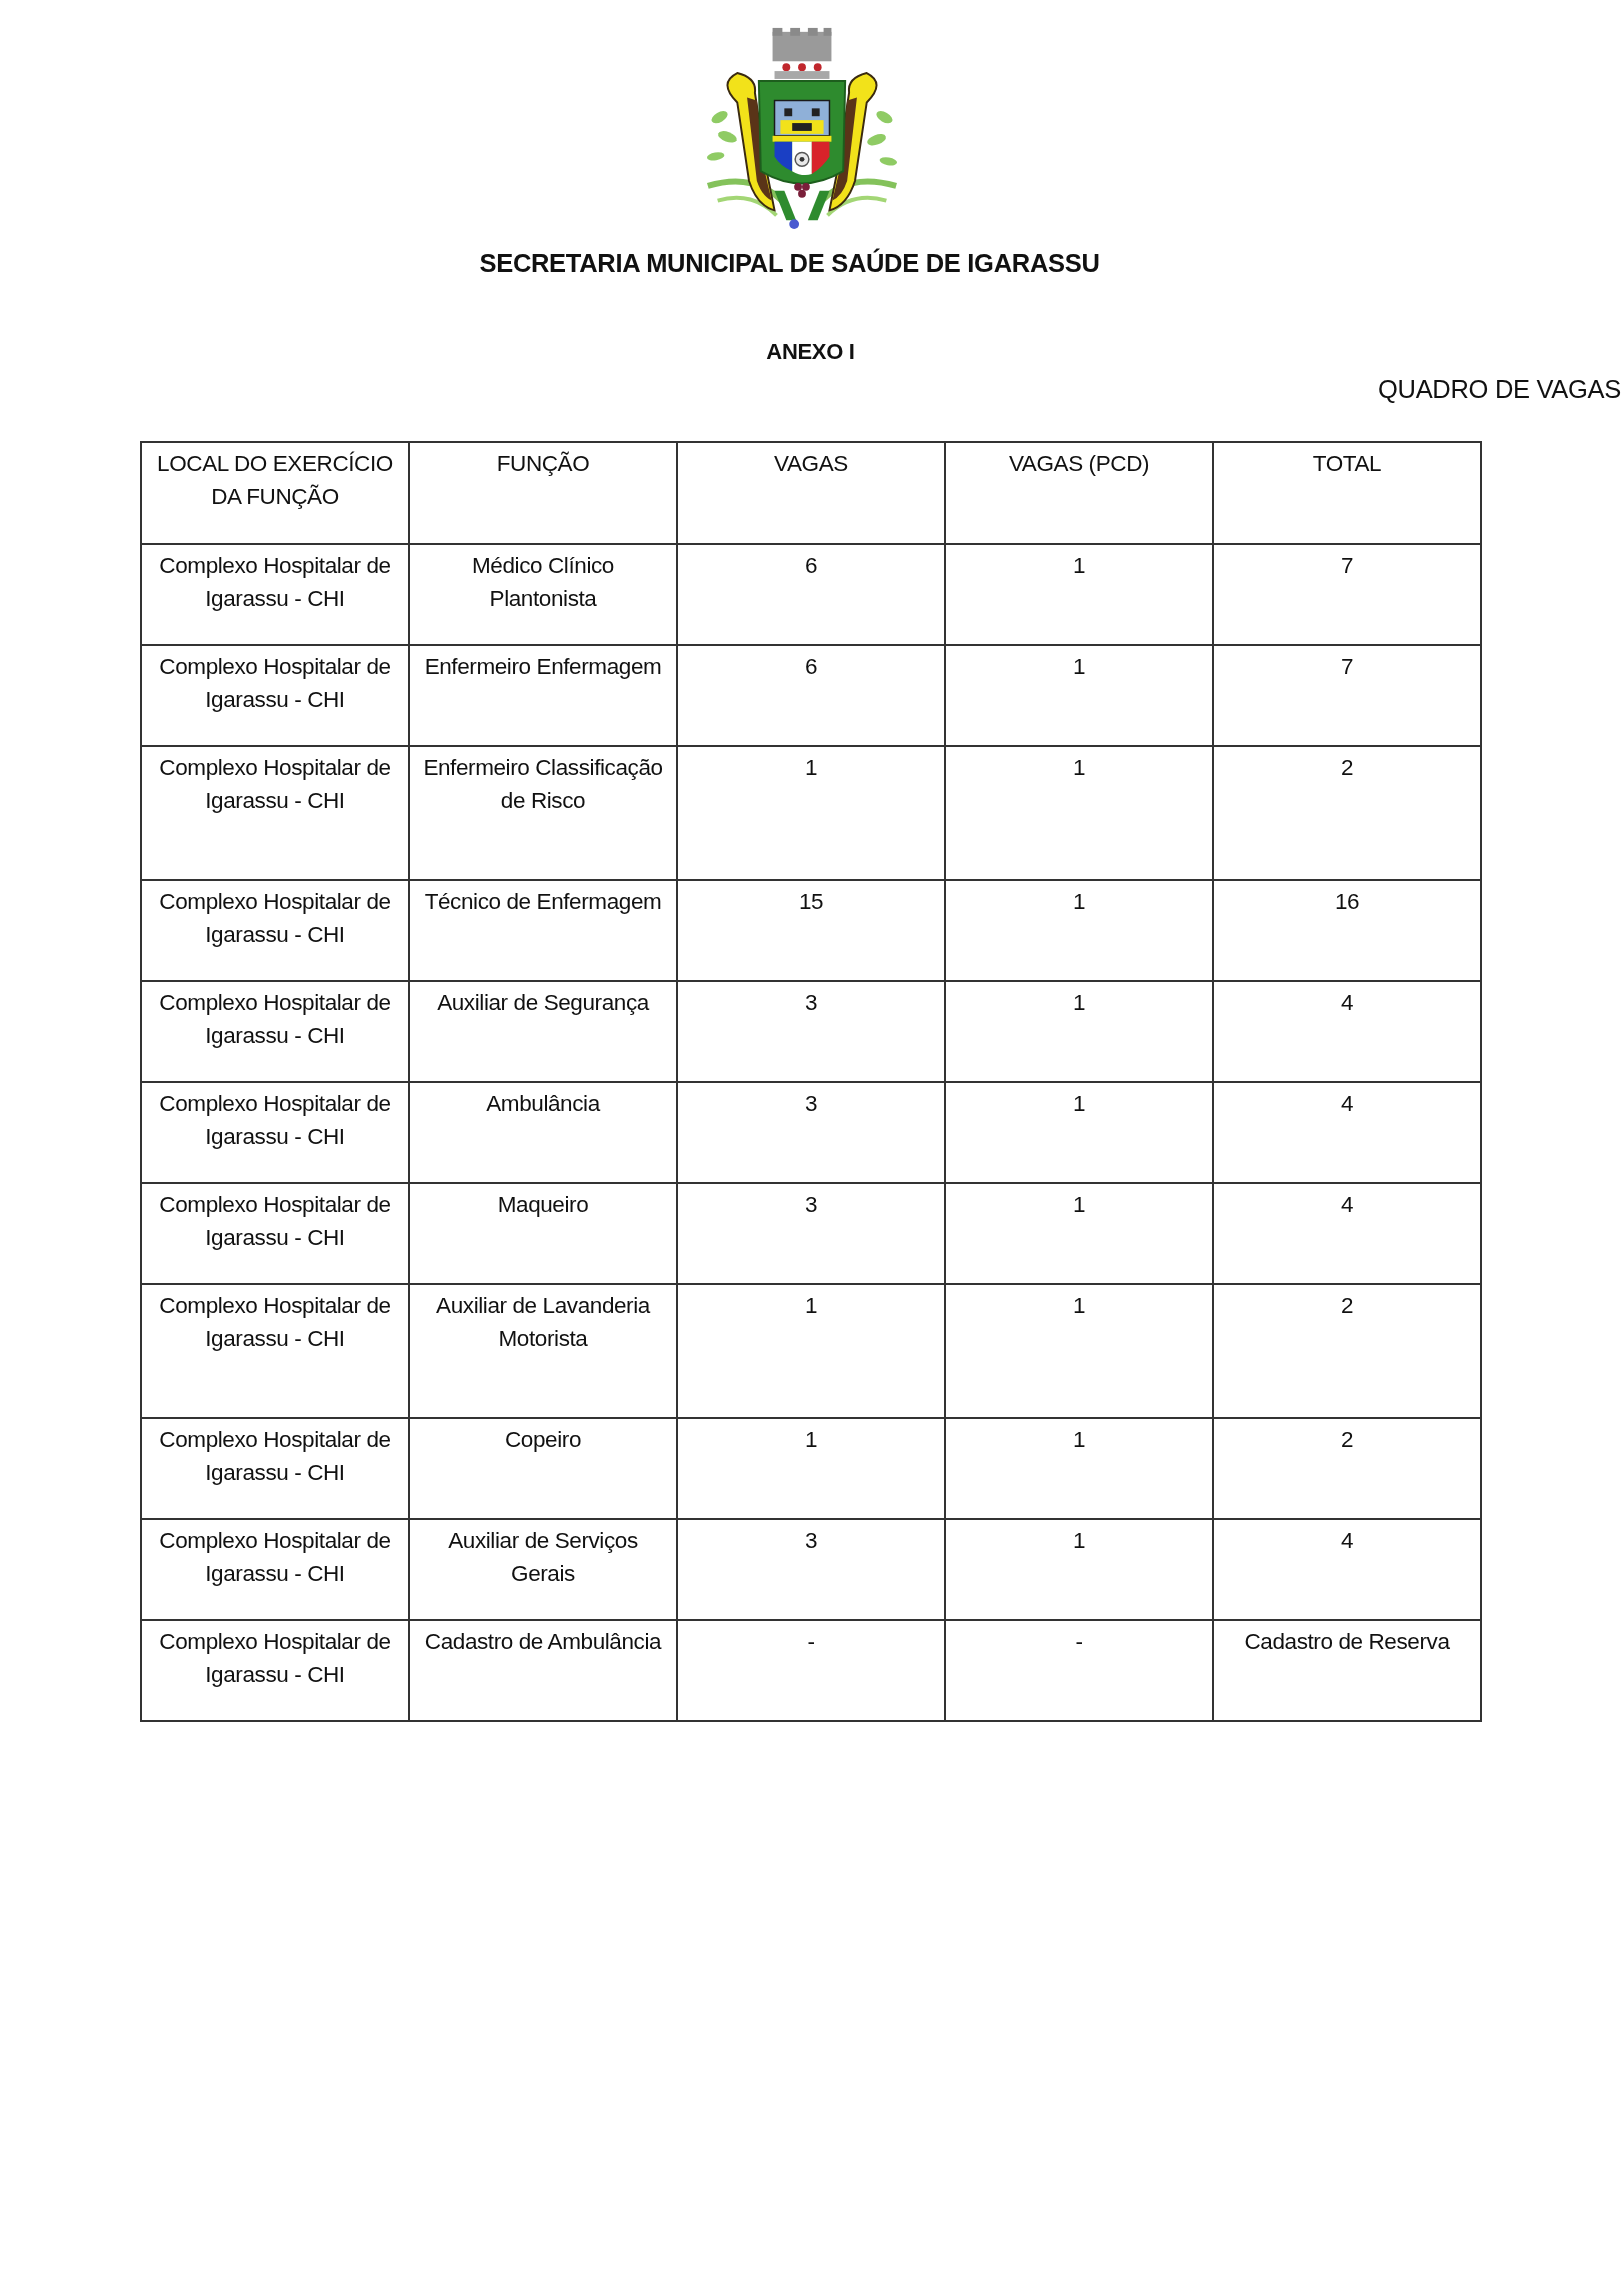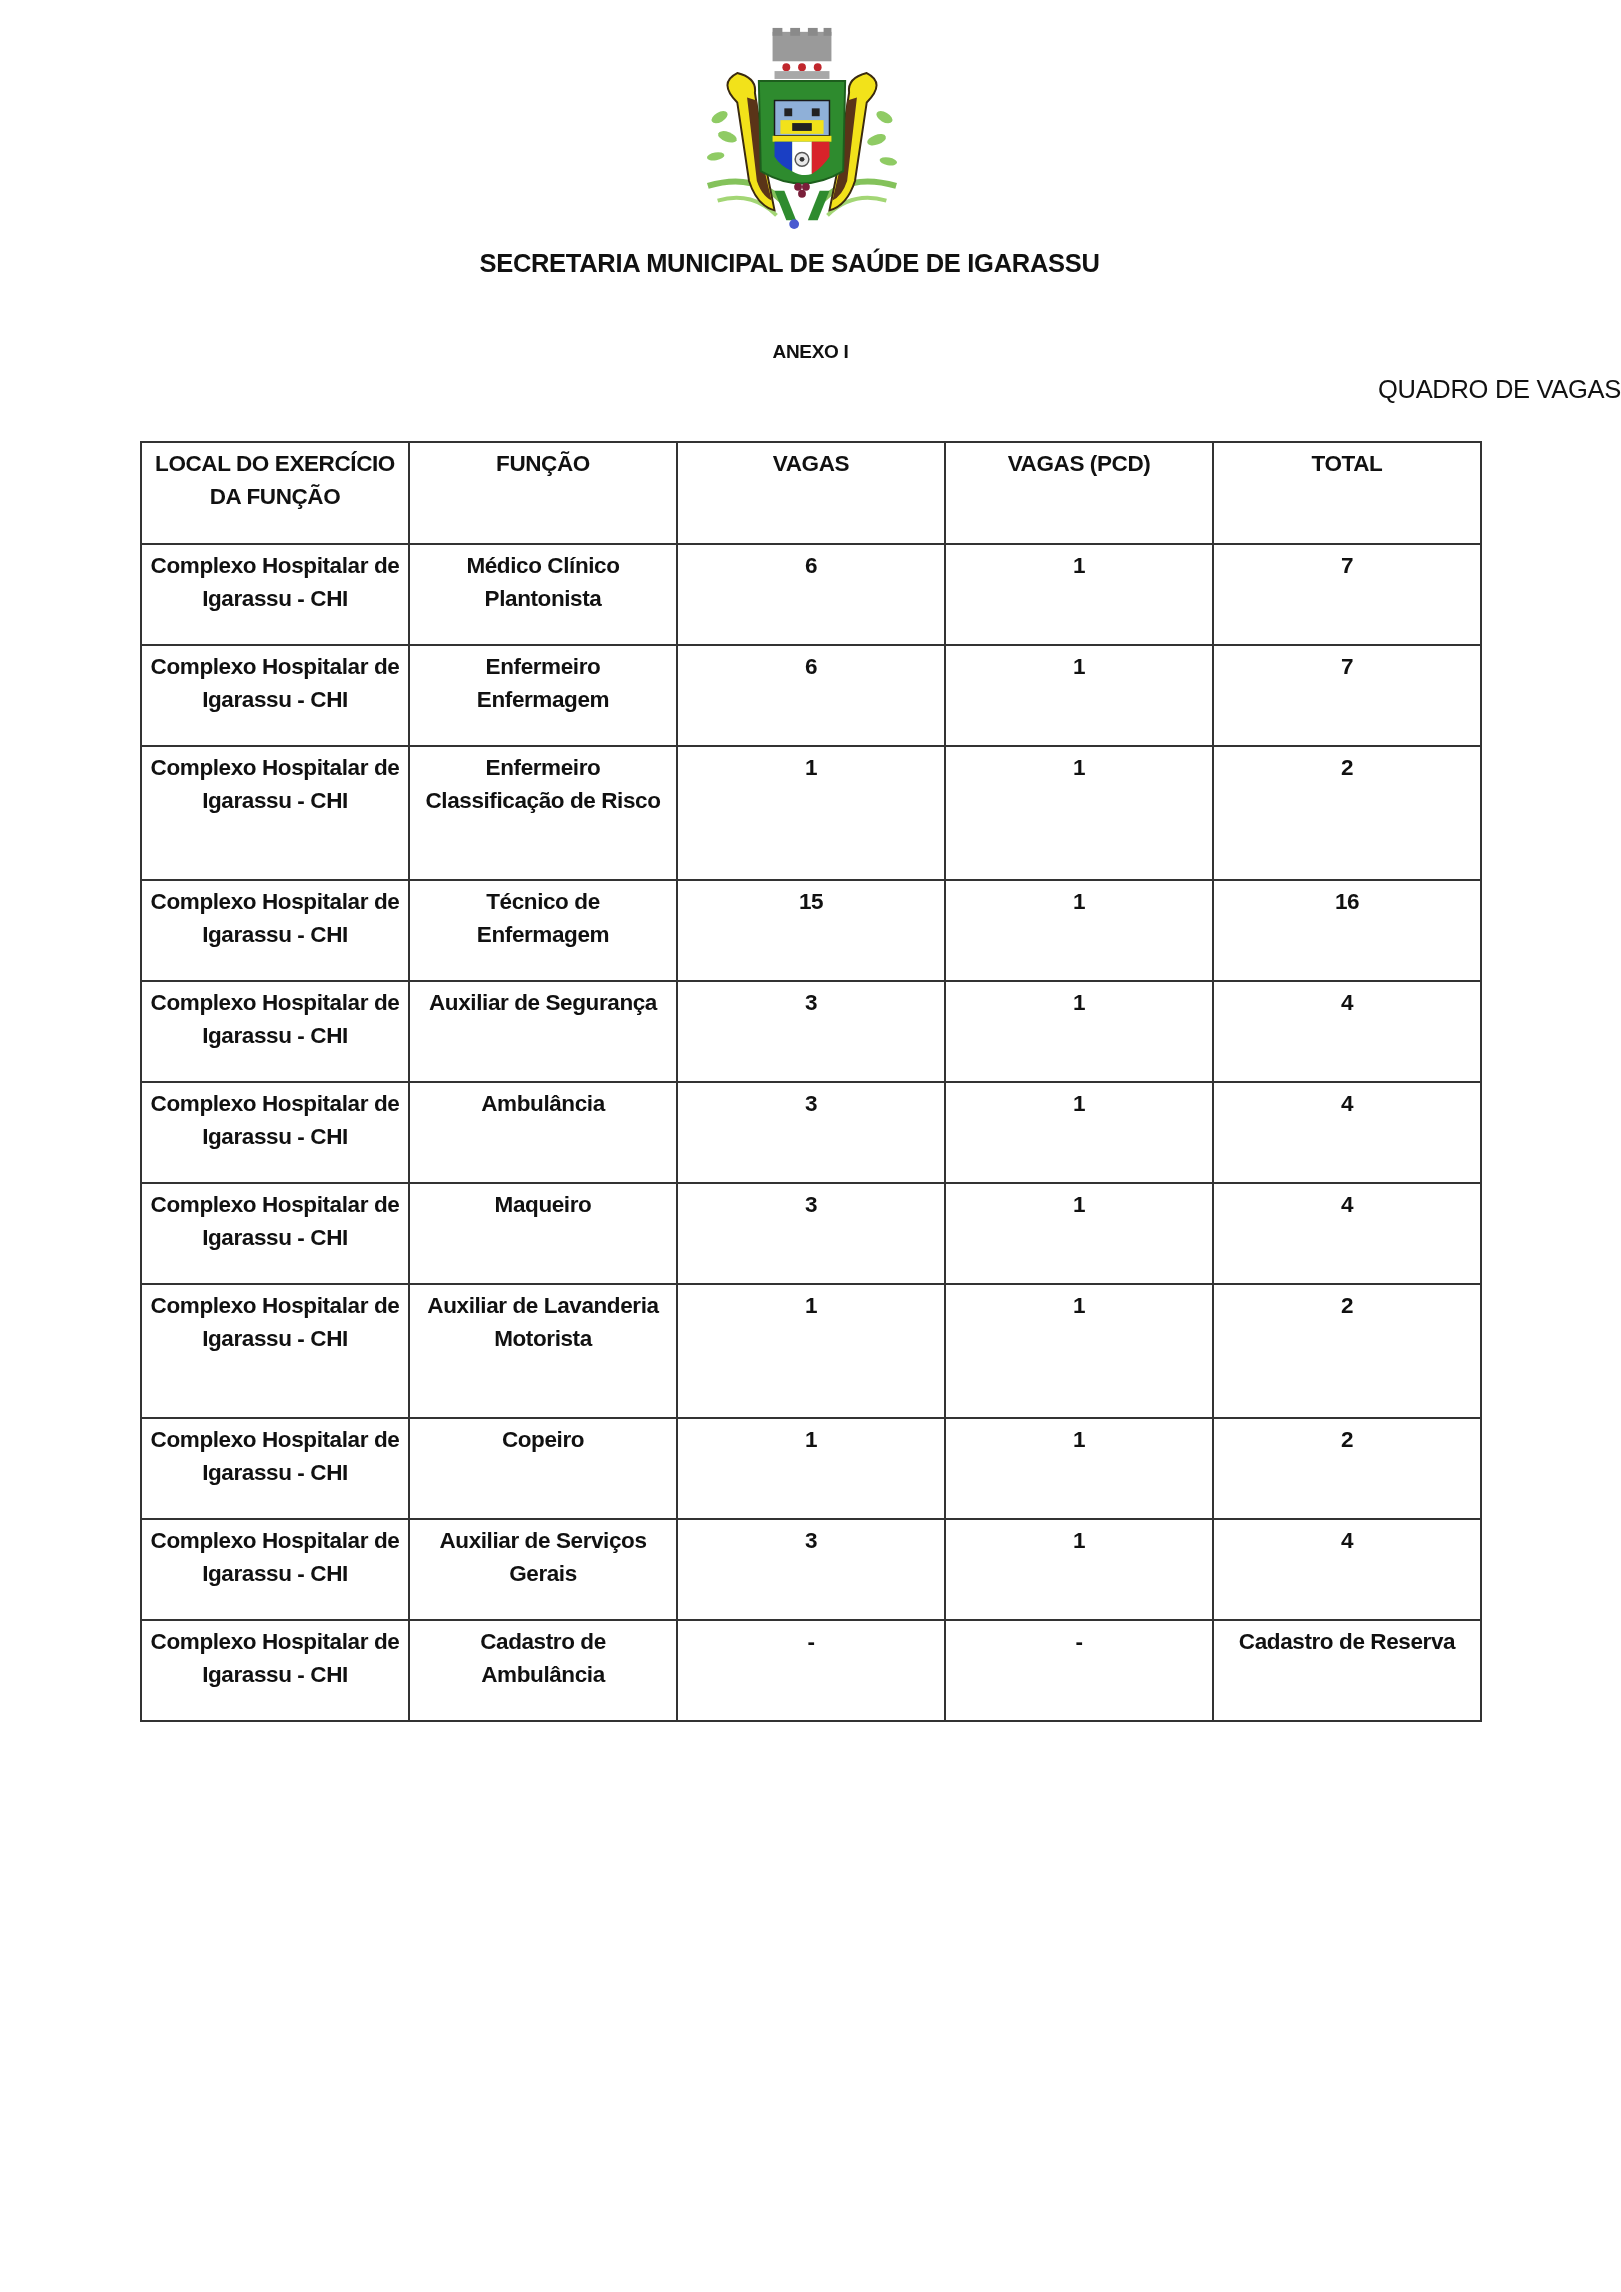--- a/index.html
+++ b/index.html
@@ -7,34 +7,34 @@
       width: 1621px; height: 2293px; position: relative; overflow: hidden;
       font-family: "Liberation Sans", "DejaVu Sans", sans-serif; color: #111111;
     }
     .crest { position: absolute; left: 698px; top: 23.5px; width: 208px; height: 206px; }
     .title {
       position: absolute; left: 0; width: 1579px; top: 247px; text-align: center;
       font-size: 25.5px; font-weight: bold; letter-spacing: -0.3px; line-height: 33px;
     }
     .annex {
       position: absolute; left: 0; width: 1621px; top: 335px; text-align: center;
-      font-size: 19px; font-weight: bold; line-height: 33px; letter-spacing: -0.3px;
+      font-size: 22px; font-weight: bold; line-height: 33px; letter-spacing: -0.3px;
     }
     .subtitle {
       position: absolute; left: 0; width: 1621px; top: 373px; text-align: right;
       font-size: 25.5px; line-height: 33px; letter-spacing: -0.3px;
     }
     table.vagas {
       position: absolute; left: 140px; top: 441px; width: 1340px;
       border-collapse: collapse; table-layout: fixed;
     }
     table.vagas col { width: 268px; }
     table.vagas th, table.vagas td {
       border: 2px solid #333333; vertical-align: top; text-align: center;
-      font-size: 22.5px; line-height: 33px; font-weight: bold;
+      font-size: 22.5px; line-height: 33px; font-weight: normal;
       padding: 3.9px 7.8px 0 7.8px; letter-spacing: -0.4px;
       box-sizing: border-box;
       margin-left: 20px;
     }
     tr.h2 { height: 102px; }
     tr.r2 { height: 101px; }
     tr.r3 { height: 134px; }
   </style>
 </head>
 <body>

